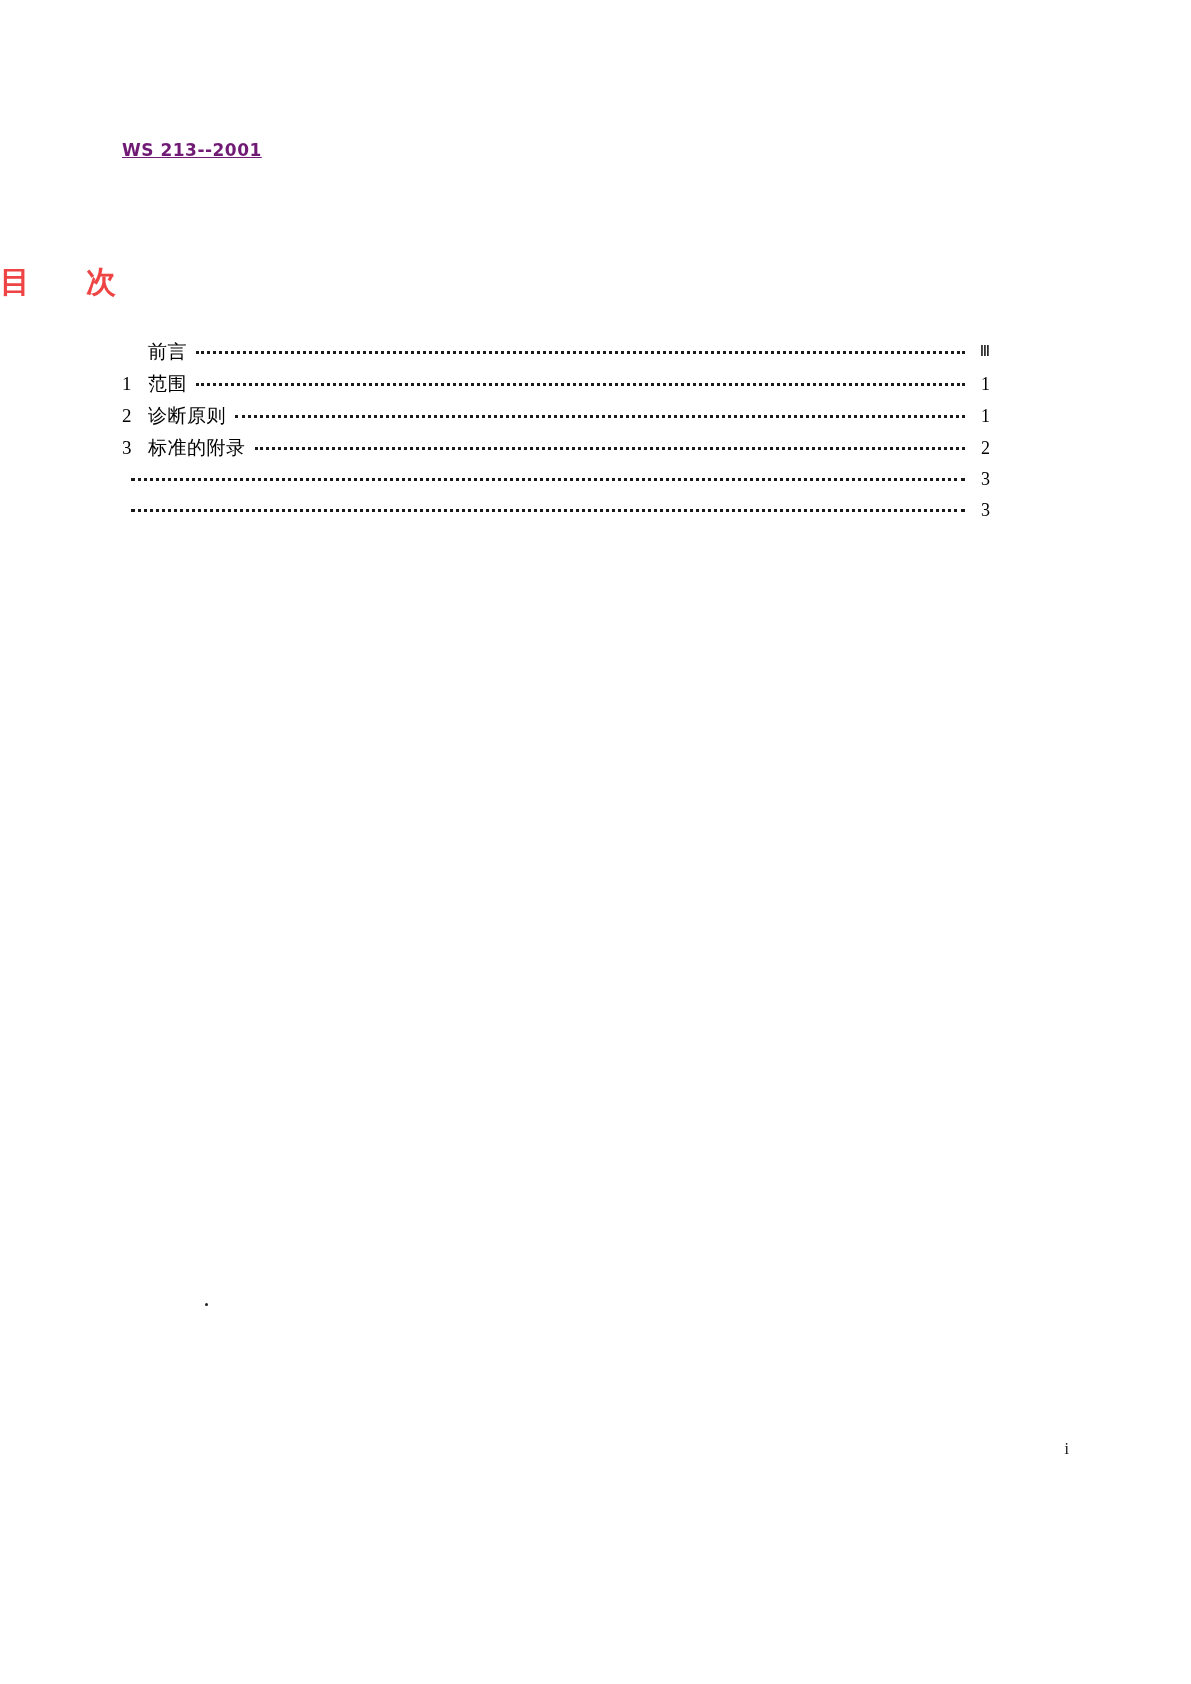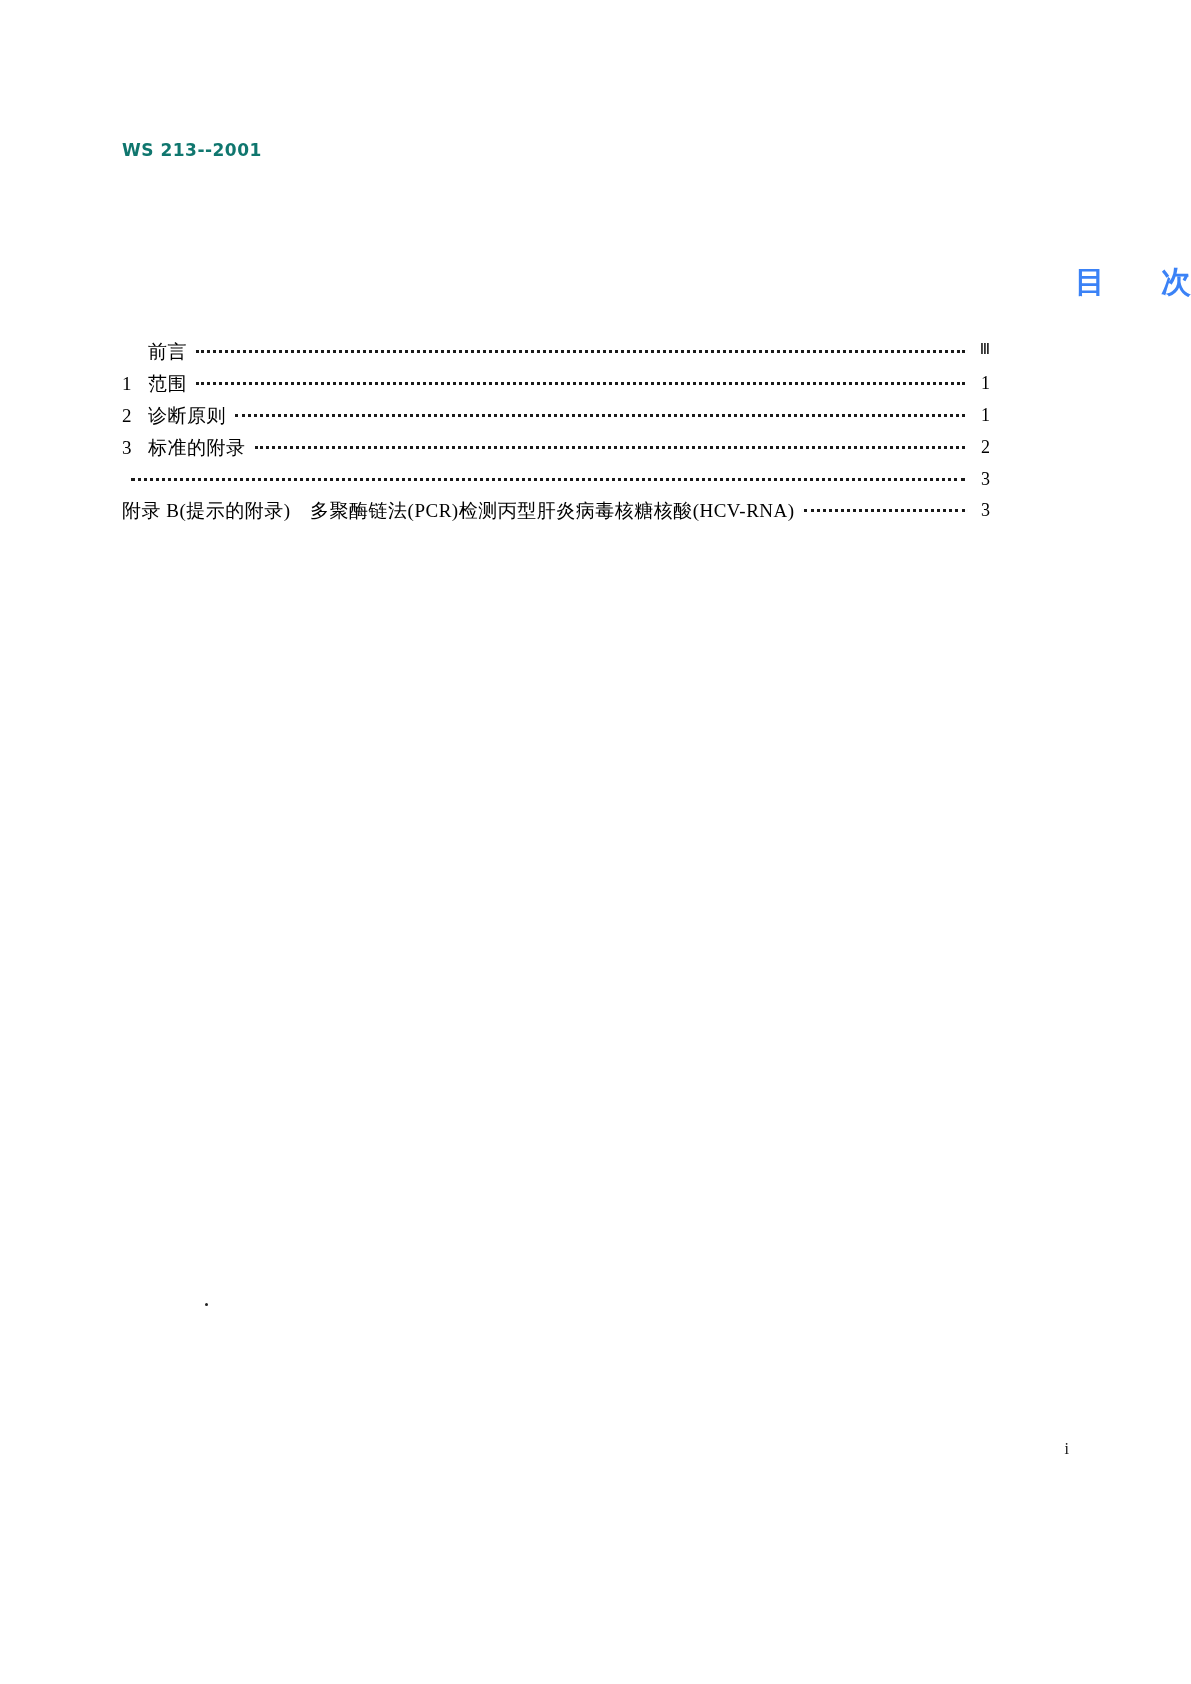--- a/index.html
+++ b/index.html
@@ -17,46 +17,47 @@
     overflow: hidden;
   }
   .std-code {
     position: absolute;
     left: 122px;
     top: 140px;
     font-family: "DejaVu Sans", sans-serif;
     font-size: 17px;
     font-weight: bold;
     letter-spacing: 0.5px;
-    color: #0f766e;
+    color: #701a75;
+    text-decoration: underline;
   }
   .toc-title {
     position: absolute;
     left: 0;
     right: 0;
     top: 262px;
-    text-align: right;
+    text-align: left;
     font-family: "DejaVu Sans", sans-serif;
     font-size: 30px;
     font-weight: bold;
-    color: #3b82f6;
+    color: #ef4444;
   }
   .toc-title .gap {
     display: inline-block;
     width: 56px;
   }
   .toc {
     position: absolute;
     left: 122px;
     top: 342px;
     width: 868px;
   }
   .toc-row {
     display: flex;
-    align-items: flex-start;
+    align-items: center;
     width: 100%;
     font-size: 19px;
     line-height: 1.0;
     margin-bottom: 13px;
     white-space: nowrap;
   }
   .toc-num {
     display: inline-block;
     min-width: 26px;
     font-family: "Liberation Serif", serif;
@@ -150,21 +151,20 @@
       <span class="toc-leader"></span>
       <span class="toc-page">2</span>
     </div>
 
     <div class="toc-row">
       <span class="toc-leader"></span>
       <span class="toc-page">3</span>
     </div>
 
     <div class="toc-row">
-      <span class="toc-label">附录 B(提示的附录)　多聚酶链法(PCR)检测丙型肝炎病毒核糖核酸(HCV-RNA)</span>
       <span class="toc-leader"></span>
       <span class="toc-page">3</span>
     </div>
 
   </div>
 
   <div class="dot-mark"></div>
 
   <div class="folio">i</div>
 

